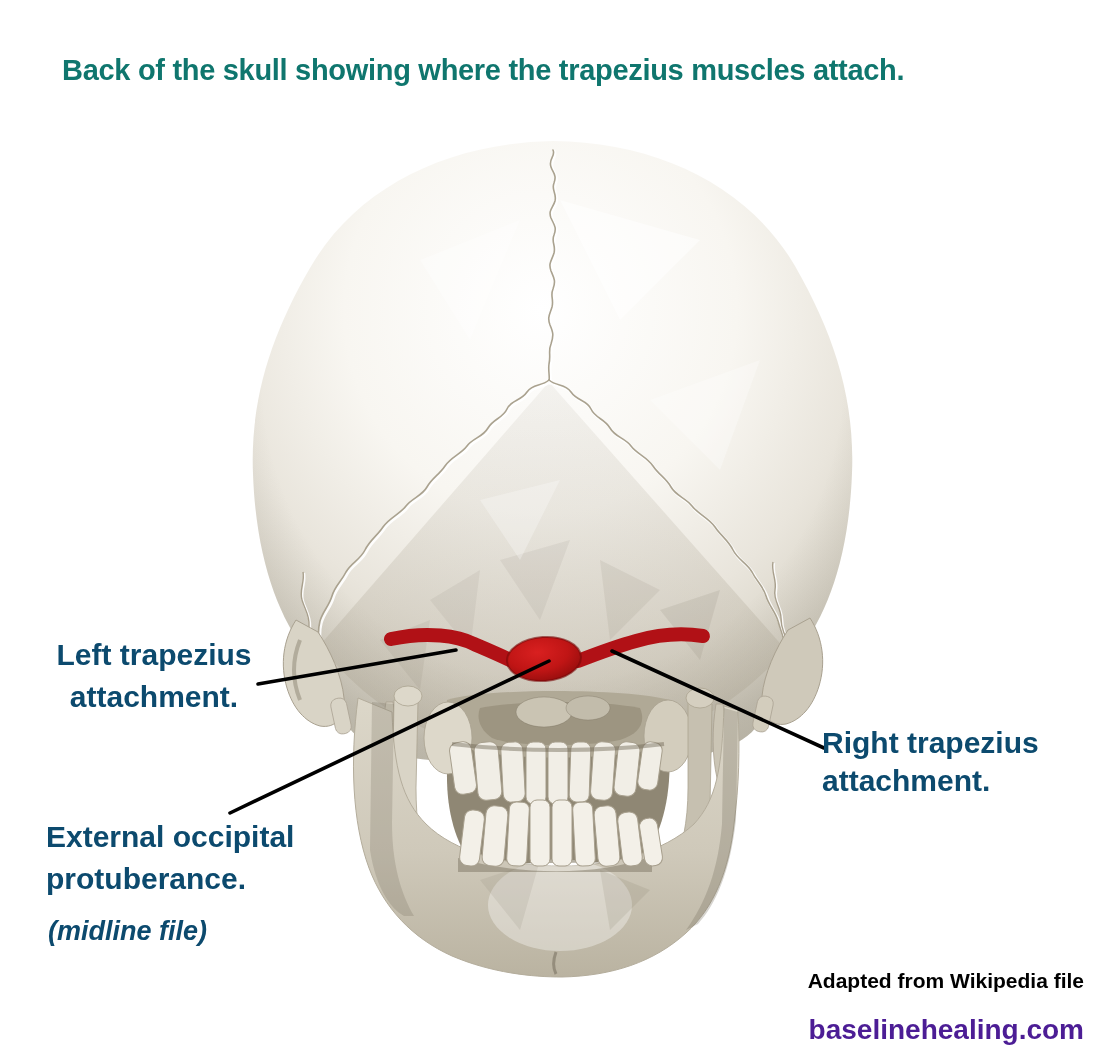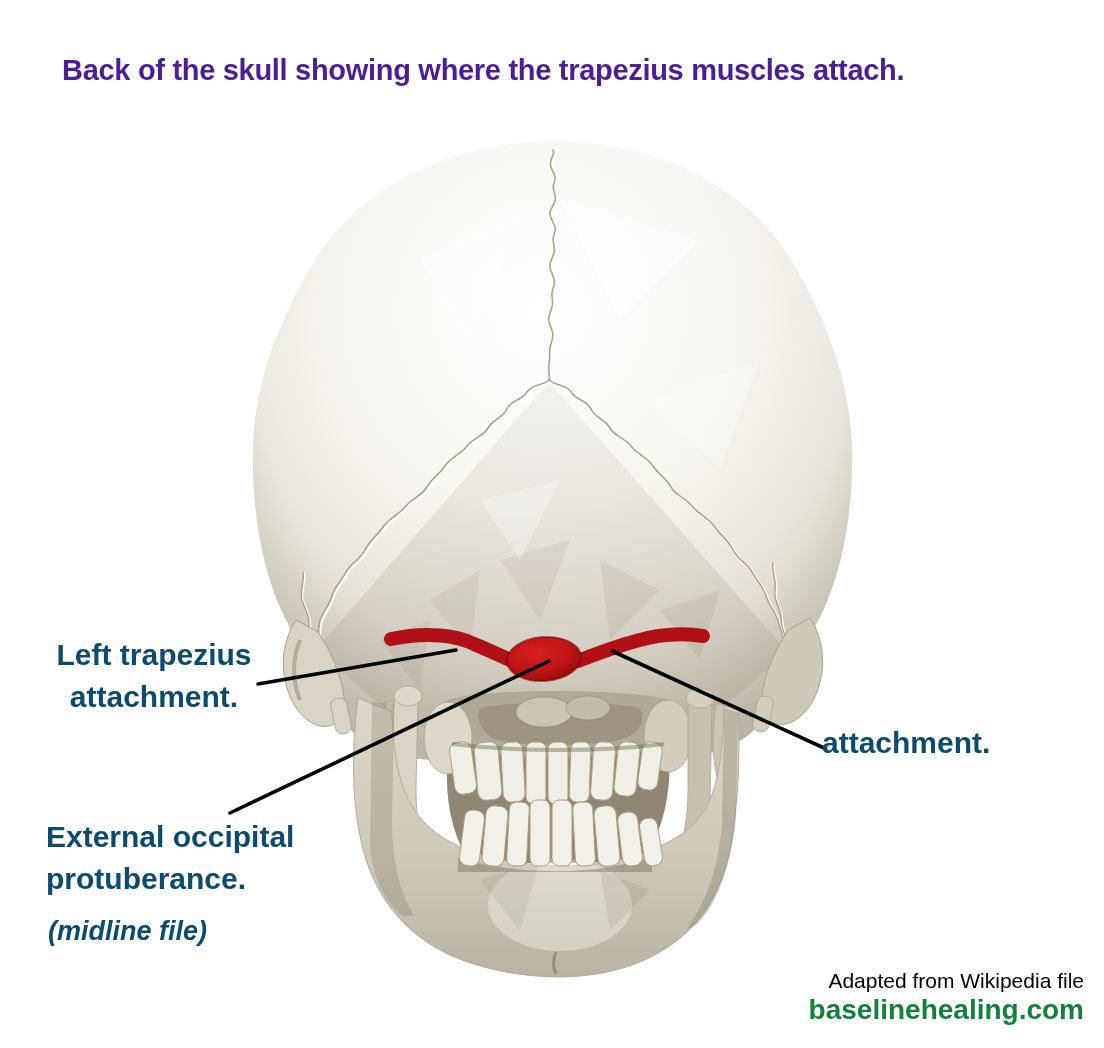--- a/index.html
+++ b/index.html
@@ -3,32 +3,32 @@
 <meta charset="utf-8">
 <style>
   html,body{margin:0;padding:0;background:#fff;}
   #stage{
     position:relative;width:1104px;height:1048px;background:#ffffff;
     font-family:"Liberation Sans", sans-serif;overflow:hidden;
   }
   #skull-svg{position:absolute;left:0;top:0;width:1104px;height:1048px;}
   .txt{position:absolute;white-space:nowrap;}
   .title{
-    left:62px;top:54px;font-size:29px;font-weight:700;color:#4c1d95;
+    left:62px;top:54px;font-size:29px;font-weight:700;color:#0f766e;
     letter-spacing:-0.3px;
   }
   .maroon{color:#0c4a6e;font-weight:700;}
   .lbl{font-size:30px;line-height:42px;}
   .lbl-left{left:42px;top:634px;width:224px;text-align:center;}
   .lbl-right{left:822px;top:724px;width:250px;text-align:left;line-height:38px;}
   .lbl-eop{left:46px;top:816px;width:270px;text-align:left;}
   .lbl-midline{left:48px;top:916px;font-size:27px;font-style:italic;}
   .attribution{right:20px;top:968px;text-align:right;}
-  .attr-src{font-size:21px;font-weight:400;color:#000;line-height:26px;}
-  .attr-site{font-size:28px;font-weight:700;color:#15803d;line-height:31px;cursor:pointer;}
+  .attr-src{font-size:21px;font-weight:700;color:#000;line-height:26px;}
+  .attr-site{font-size:28px;font-weight:700;color:#4c1d95;line-height:31px;cursor:pointer;margin-top:20px;}
 </style>
 </head>
 <body>
 
 <div id="stage">
 
   <svg id="skull-svg" viewBox="0 0 1104 1048">
     <defs>
       <radialGradient id="domeGrad" cx="48%" cy="27%" r="78%">
         <stop offset="0%" stop-color="#ffffff"></stop>
@@ -193,20 +193,21 @@
   </svg>
 
   <div class="txt title">Back of the skull showing where the trapezius muscles attach.</div>
 
   <div class="txt maroon lbl lbl-left">
     <div>Left trapezius</div>
     <div>attachment.</div>
   </div>
 
   <div class="txt maroon lbl lbl-right">
+    <div>Right trapezius</div>
     <div>attachment.</div>
   </div>
 
   <div class="txt maroon lbl lbl-eop">
     <div>External occipital</div>
     <div>protuberance.</div>
   </div>
 
   <div class="txt maroon lbl-midline">(midline file)</div>
 

